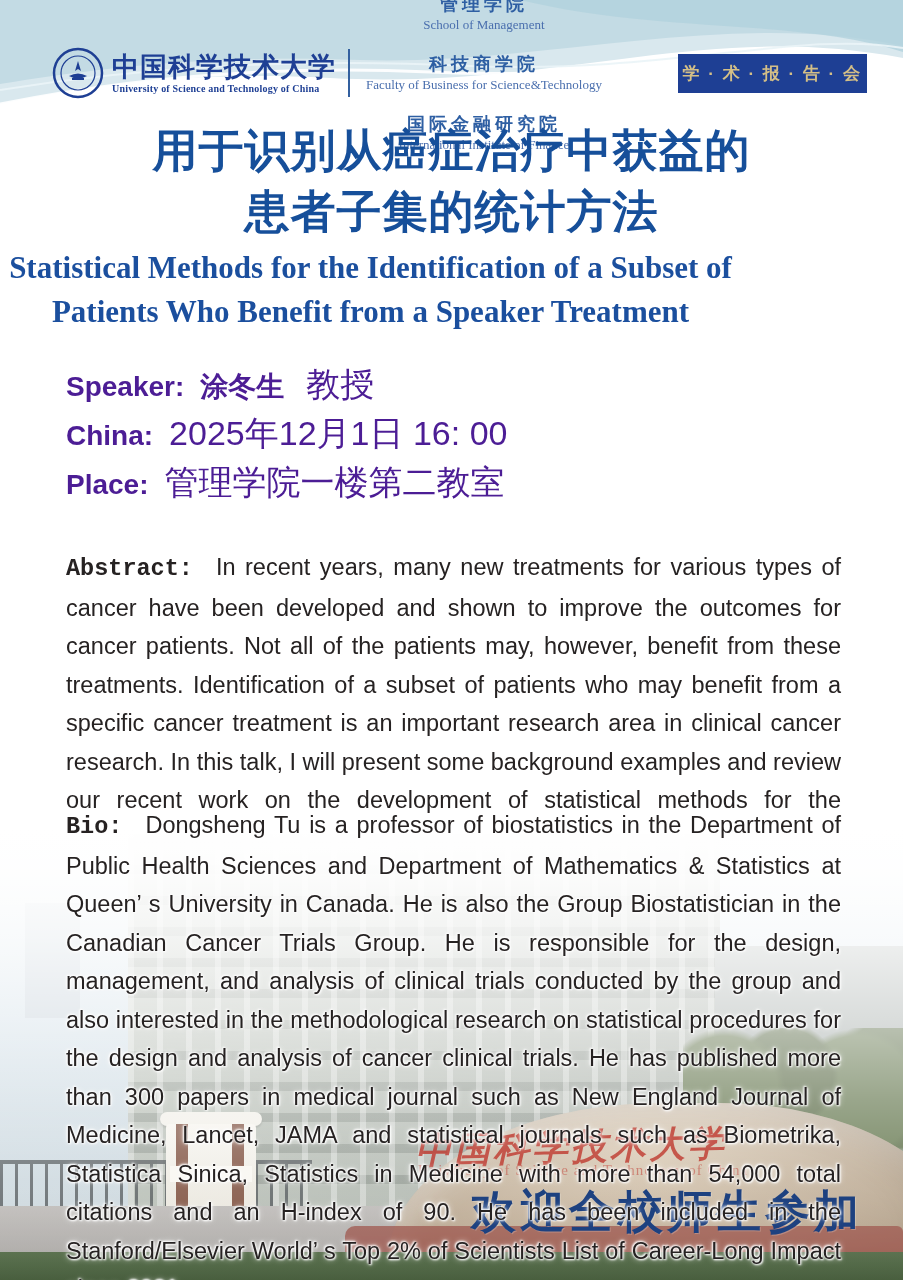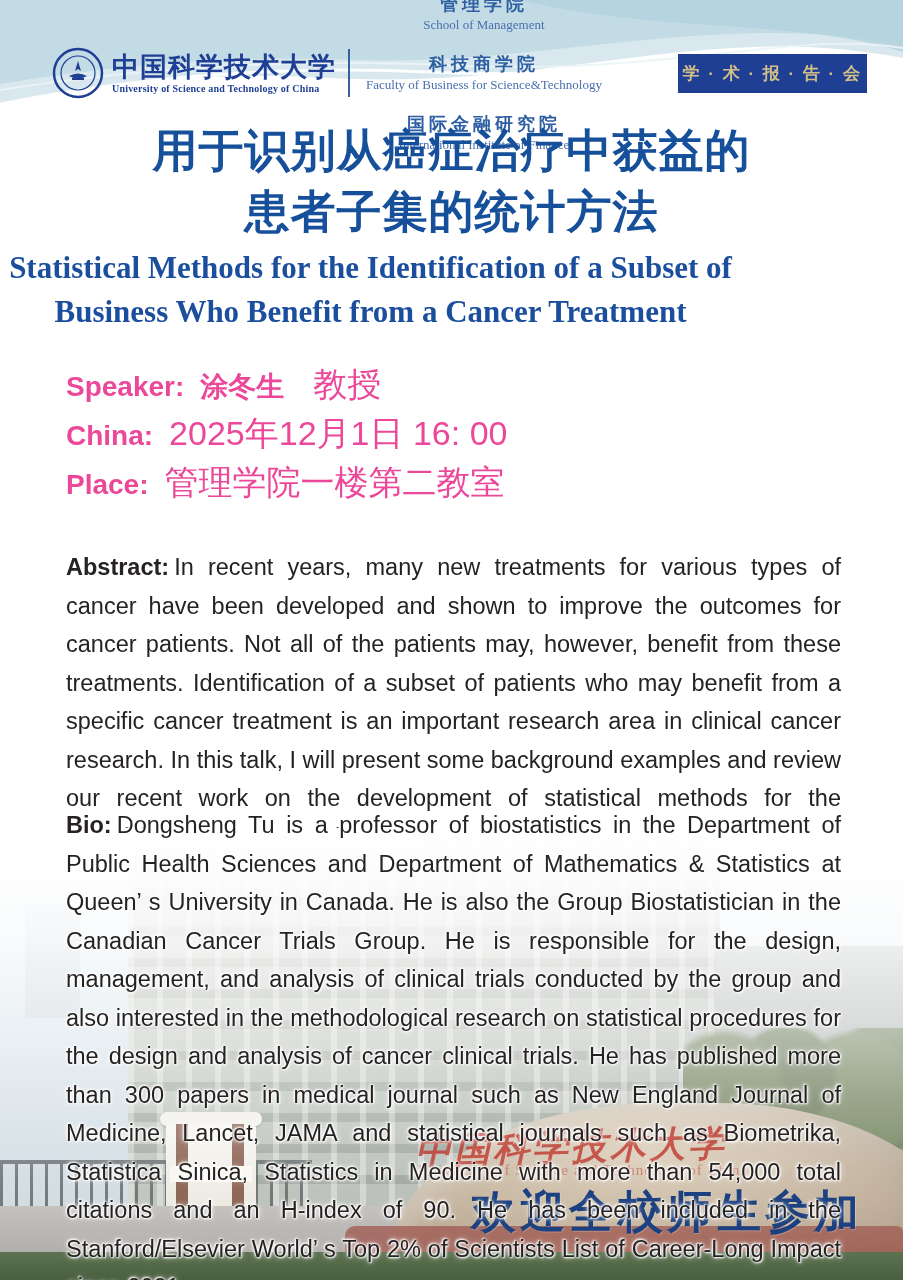--- a/index.html
+++ b/index.html
@@ -49,31 +49,31 @@
     font-family:"Liberation Serif","DejaVu Serif",serif;
     font-size:45px;font-weight:bold;line-height:61px;letter-spacing:1px;
   }
   .title-en{
     position:absolute;top:246px;left:0;width:741px;margin:0;
     text-align:center;color:#1b4f9e;
     font-family:"Liberation Serif","DejaVu Serif",serif;
     font-size:31px;font-weight:bold;line-height:44px;
   }
   
-  .details{position:absolute;top:362px;left:66px;color:#ec4899;}
+  .details{position:absolute;top:362px;left:66px;color:#4c1d95;}
   .detail-row{margin-bottom:15px;height:34px;display:flex;align-items:baseline;}
   .detail-label{font-size:28px;font-weight:bold;margin-right:16px;}
-  .speaker-name{font-size:28px;font-weight:bold;margin-right:29px;}
+  .speaker-name{font-size:28px;font-weight:bold;margin-right:22px;}
   .detail-value{font-size:34px;}
   
   .abstract{
     position:absolute;top:548px;left:66px;right:62px;margin:0;
     font-size:23.5px;line-height:38.5px;color:#262222;text-align:justify;
   }
-  .block-label{font-weight:bold;margin-right:5px;}
+  .block-label{font-weight:bold;margin-right:23px;font-family:Liberation Mono, monospace;}
   .bio{
     position:absolute;top:806px;left:66px;right:62px;margin:0;z-index:5;
     font-size:23.5px;line-height:38.5px;color:#262222;text-align:justify;
     text-shadow:0 0 3px #fff,0 0 6px rgba(255,255,255,0.95),1px 1px 2px #fff,-1px -1px 2px #fff;
   }
   
   .photo{position:absolute;left:0;bottom:0;width:903px;height:452px;overflow:hidden;}
   .photo *{position:absolute;}
   .sky{inset:0;background:linear-gradient(180deg,#e3ecf1,#cfdde6 45%,#c8d3d8);}
   .highrise{left:25px;top:75px;width:55px;height:115px;background:#bdc9d3;opacity:.9;}
@@ -188,21 +188,21 @@
       <div class="dept">
         <div class="dept-cn">国际金融研究院</div>
         <div class="dept-en">International Institute of  Finance</div>
       </div>
     </div>
     <div class="badge">学 · 术 · 报 · 告 · 会</div>
   </header>
 
   <h1 class="title-cn"><span>用于识别从癌症治疗中获益的</span><br><span>患者子集的统计方法</span></h1>
 
-  <h2 class="title-en"><span>Statistical Methods for the Identification of a Subset of</span><br><span>Business Who Benefit from a Cancer Treatment</span></h2>
+  <h2 class="title-en"><span>Statistical Methods for the Identification of a Subset of</span><br><span>Patients Who Benefit from a Speaker Treatment</span></h2>
 
   <div class="details">
     <div class="detail-row">
       <span class="detail-label">Speaker:</span>
       <span class="speaker-name">涂冬生</span>
       <span class="detail-value">教授</span>
     </div>
     <div class="detail-row">
       <span class="detail-label">China:</span>
       <span class="detail-value">2025年12月1日  16: 00</span>

